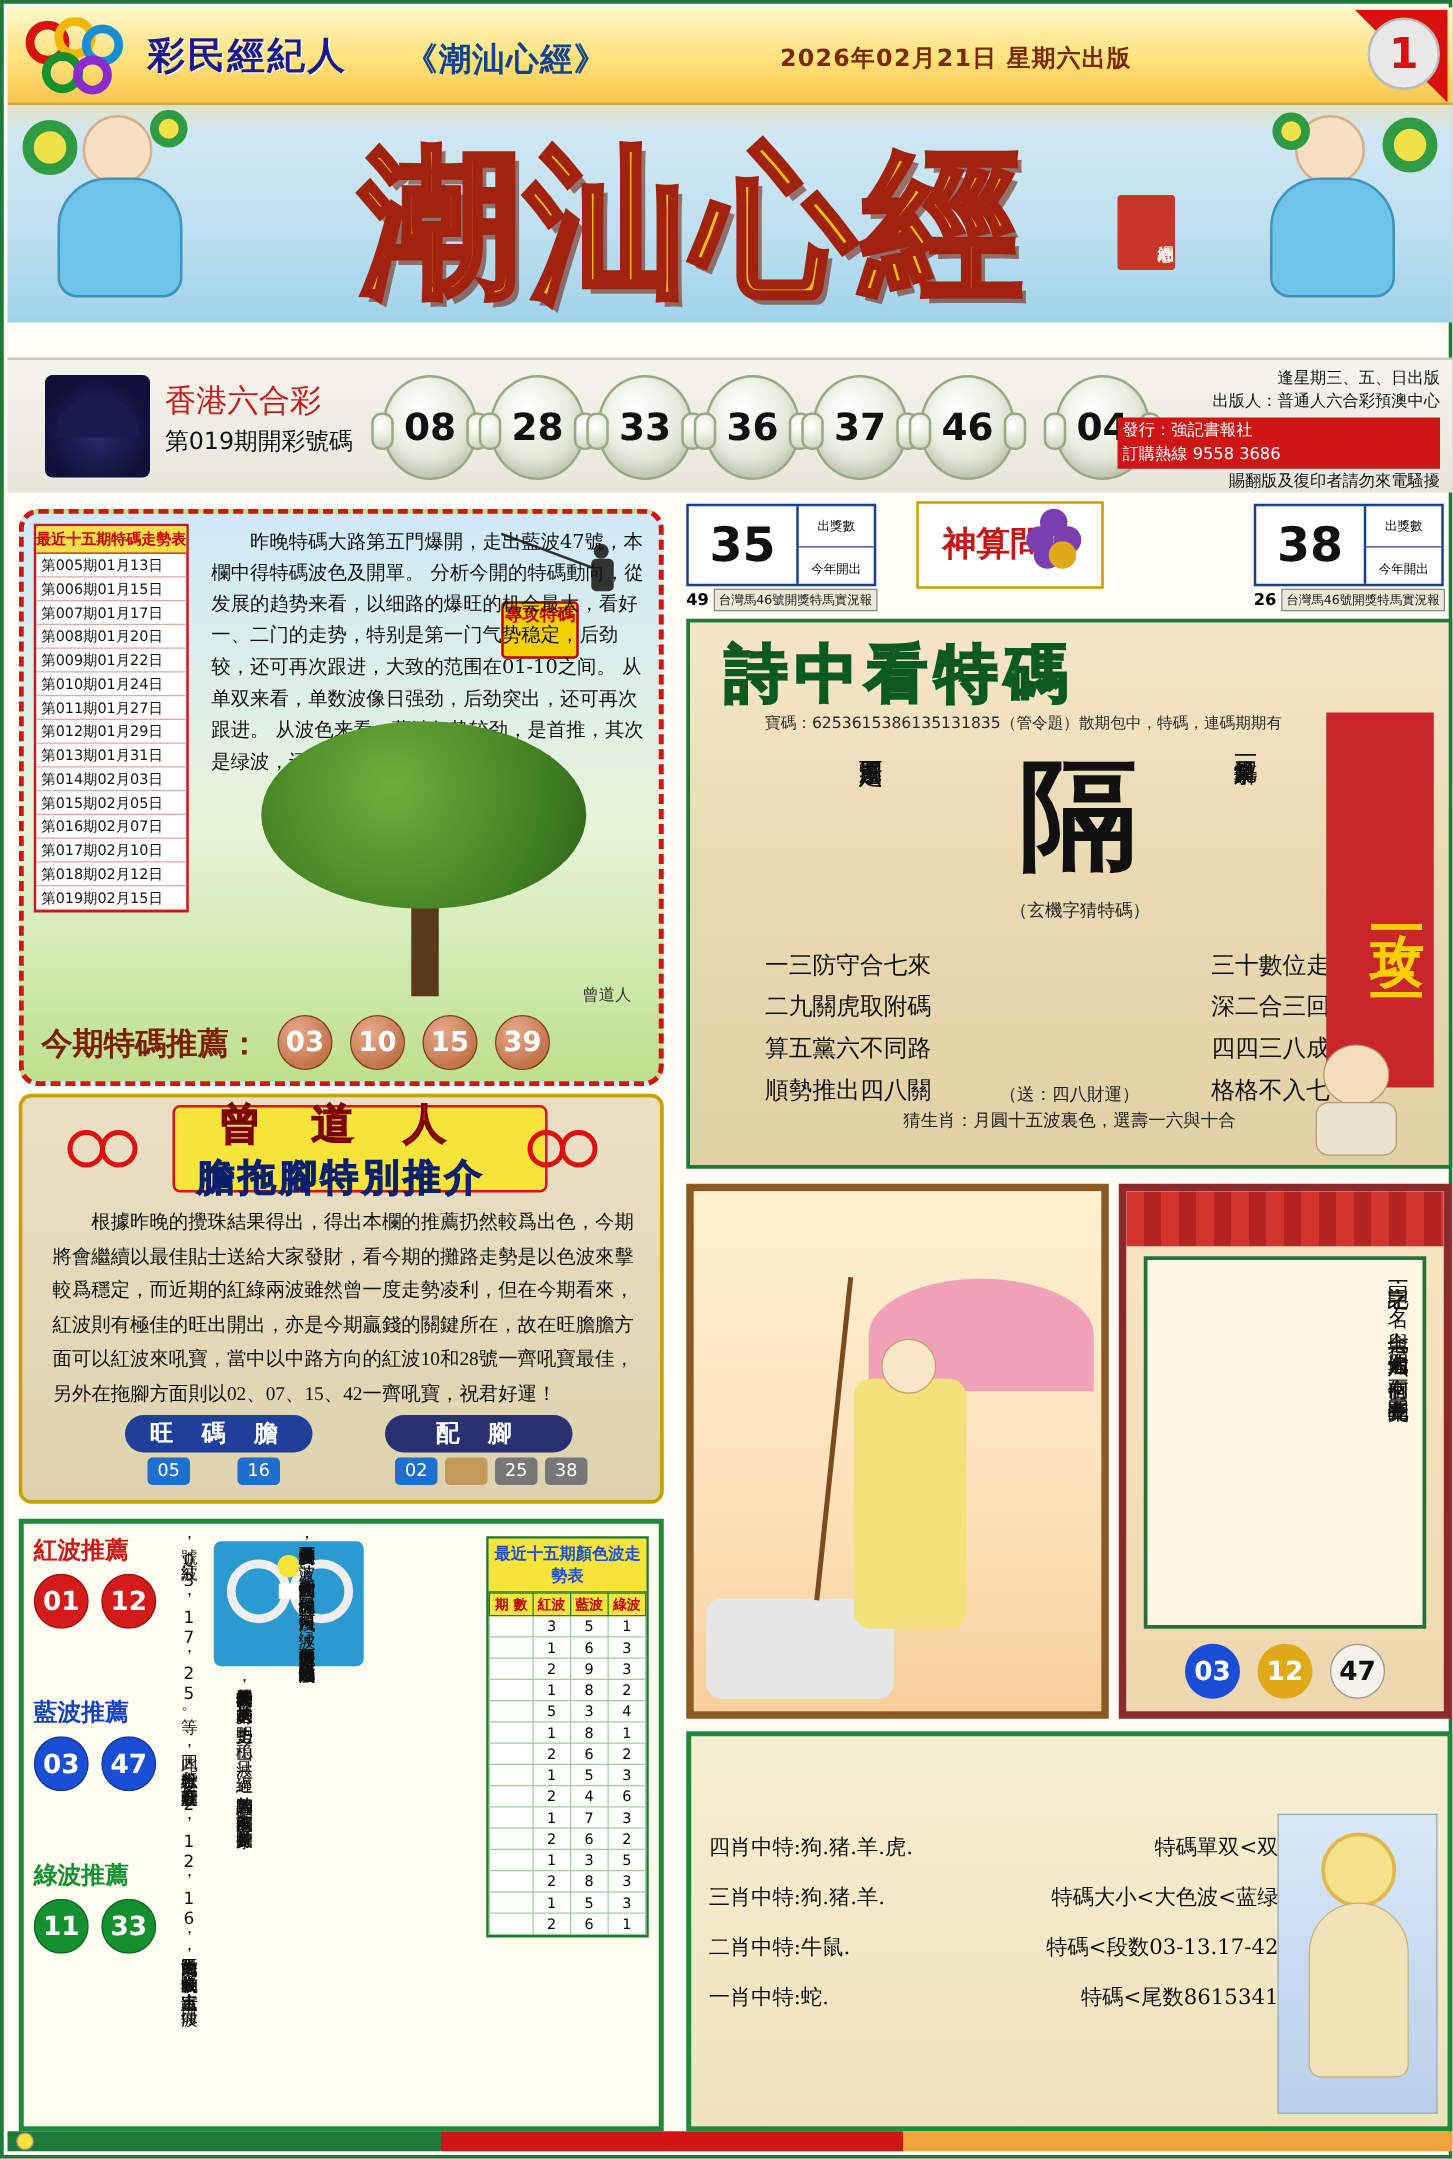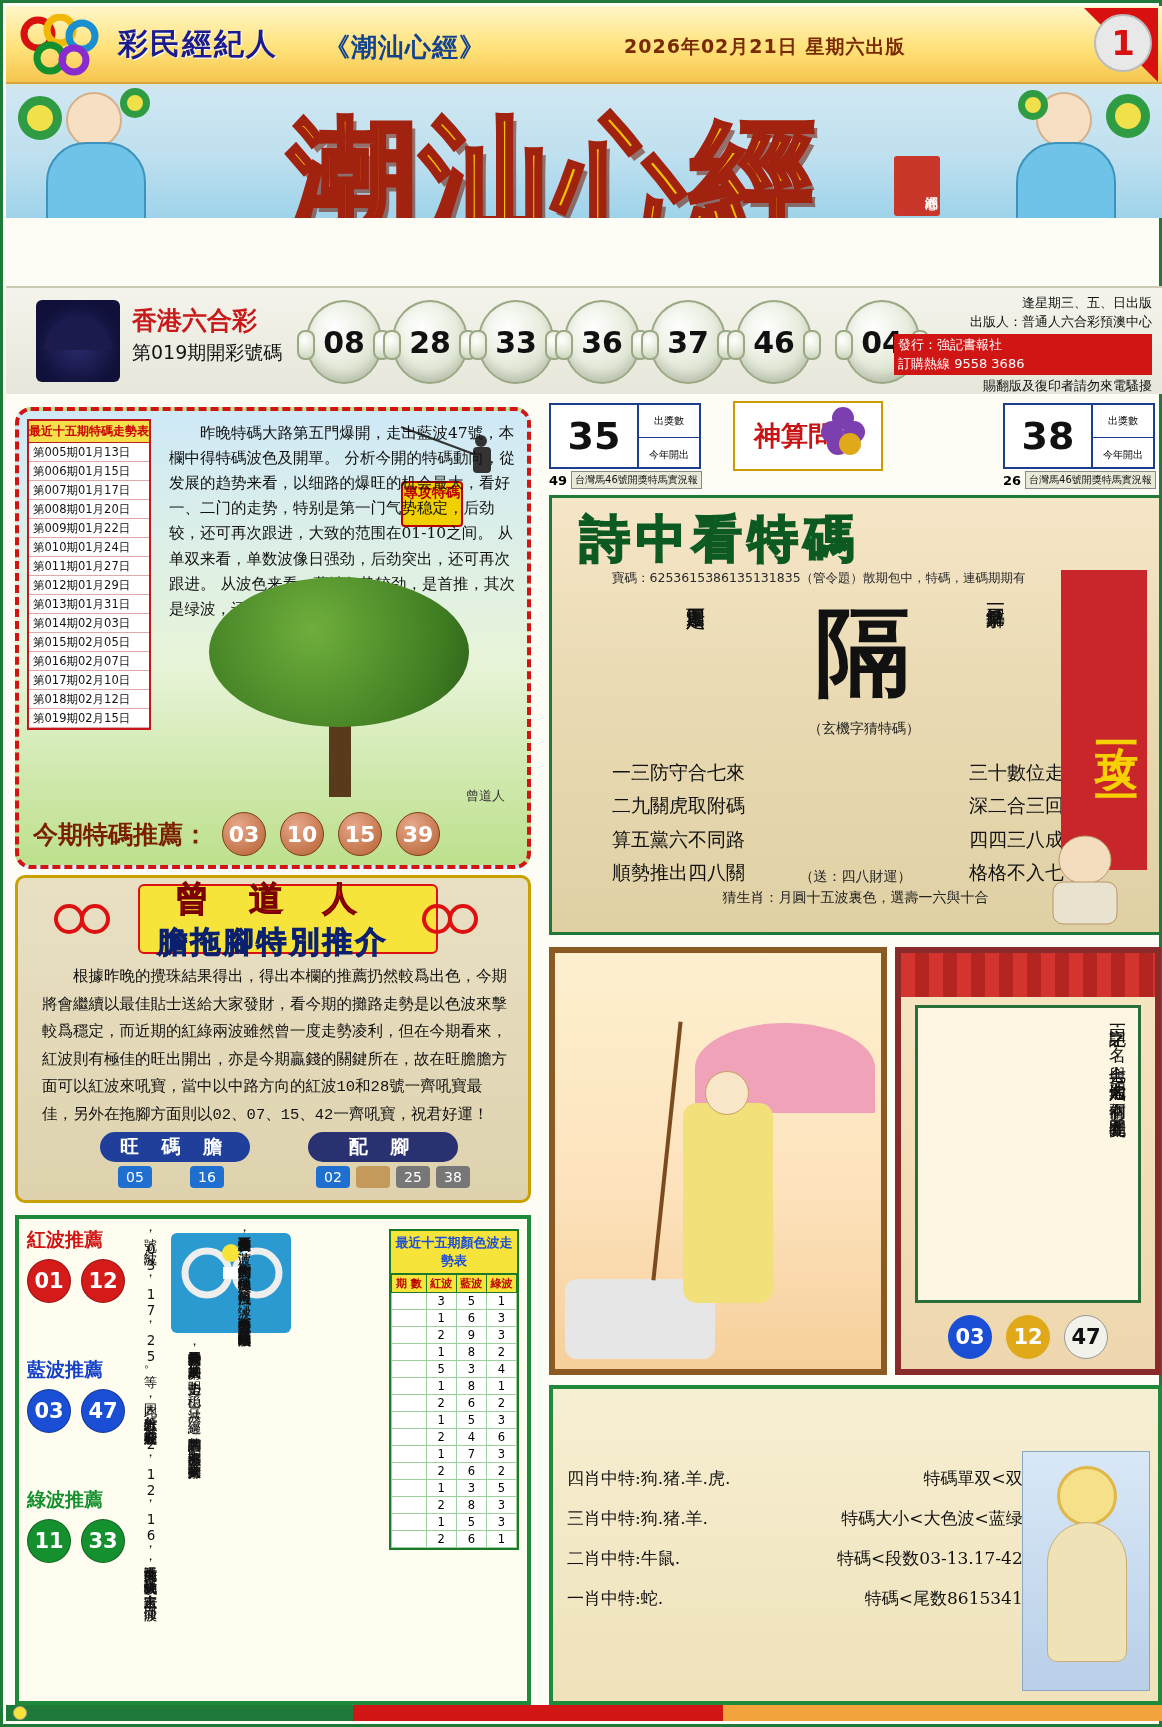--- a/index.html
+++ b/index.html
@@ -12,21 +12,21 @@
     overflow:hidden;
   }
   .page {
     position:absolute; inset:0;
     background:#fdfdf6;
     border:3px solid #1f7a3a;
   }
 
   
   .masthead {
-    position:absolute; left:3px; top:3px; width:1156px; height:212px;
+    position:absolute; left:3px; top:3px; width:1156px; height:252px;
     background:linear-gradient(180deg,#ffe9b0 0%,#f7d98a 18%,#cfe7f2 40%,#bfe0ef 70%,#9fd3ea 100%);
     overflow:hidden;
   }
   .top-strip {
     position:absolute; left:0; top:0; width:100%; height:78px;
     background:linear-gradient(180deg,#fff6c9 0%,#ffe27a 55%,#f6c54e 100%);
     border-bottom:2px solid #d8a63a;
   }
   .logo-swirl {
     position:absolute; left:14px; top:8px; width:92px; height:62px;
@@ -89,21 +89,21 @@
     position:absolute; left:3px; top:283px; width:1156px; height:108px;
     background:linear-gradient(180deg,#f4f4ec 0%,#e6e6da 100%);
     border-top:2px solid #c9c9b4;
   }
   .draw-emblem {
     position:absolute; left:30px; top:12px; width:84px; height:82px;
     border-radius:6px; background:radial-gradient(circle at 50% 55%,#2b2b6d 0%,#10103a 70%);
   }
   .draw-emblem .canopy{position:absolute;left:8px;top:16px;width:68px;height:34px;border-radius:34px 34px 0 0;background:#1b1b4d;}
   .draw-title {
-    position:absolute; left:126px; top:16px; font-size:25px; font-weight:bold; color:#c81a1a;
+    position:absolute; left:126px; top:16px; font-size:25px; font-weight:normal; color:#c81a1a;
   }
   .draw-sub {
     position:absolute; left:126px; top:52px; font-size:19px; color:#111;
   }
   .balls { position:absolute; left:300px; top:12px; width:590px; height:84px; }
   .ball {
     position:absolute; top:0; width:76px; height:84px;
     background:radial-gradient(circle at 38% 32%,#ffffff 0%,#e9eee0 45%,#c9d2b8 100%);
     border:2px solid #9aa884;
     border-radius:42px/44px;
@@ -229,21 +229,21 @@
   .zdr-head{
     position:absolute;left:0;top:4px;width:100%;height:74px;display:flex;align-items:center;justify-content:center;
   }
   .zdr-t1{font-size:34px;font-weight:bold;color:#c81414;-webkit-text-stroke:1px #7a0000;letter-spacing:14px;}
   .zdr-t2{font-size:30px;font-weight:bold;color:#1a3fbb;-webkit-text-stroke:1px #0a1f6d;letter-spacing:3px;}
   .zdr-banner{position:absolute;left:120px;top:6px;width:300px;height:70px;background:#f6e43a;border:2px solid #d11;border-radius:6px;}
   .infinity{position:absolute;top:26px;width:70px;height:30px;}
   .infinity .c{position:absolute;top:0;width:30px;height:30px;border:4px solid #d11;border-radius:50%;}
   .zdr-body{
     position:absolute;left:24px;top:86px;width:470px;font-size:15.5px;line-height:1.78;color:#111;text-indent:2em;
-    font-family:Liberation Mono, monospace;
+    font-family:Liberation Serif, serif;
   }
   .pickbar{position:absolute;left:22px;bottom:8px;width:470px;height:60px;}
   .pill{position:absolute;top:0;height:30px;border-radius:15px;color:#fff;font-size:19px;font-weight:bold;
     display:flex;align-items:center;justify-content:center;letter-spacing:8px;}
   .pill.blue{left:60px;width:150px;background:#1f3f9b;}
   .pill.navy{left:268px;width:150px;background:#2a3170;}
   .chip{position:absolute;top:34px;width:34px;height:22px;border-radius:4px;color:#fff;font-size:14px;
     display:flex;align-items:center;justify-content:center;}
 
   

